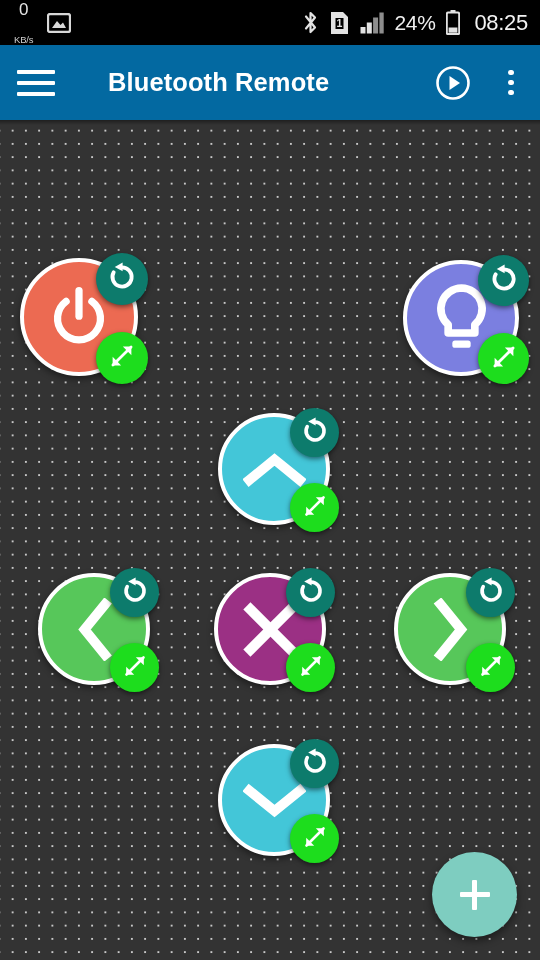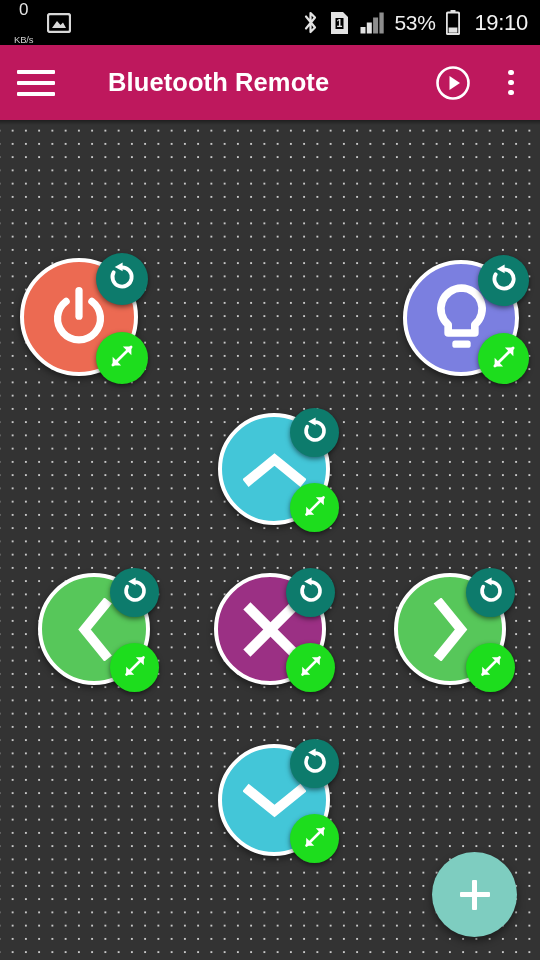--- a/index.html
+++ b/index.html
@@ -23,21 +23,21 @@
   .netspeed{ display:flex; flex-direction:column; align-items:center; line-height:1; }
   .netspeed .num{ font-size:17px; color:#e6e6e6; letter-spacing:-.2px; }
   .netspeed .unit{ font-size:9.5px; color:#d0d0d0; margin-top:17px; letter-spacing:-.2px; }
   .sb-ico{ display:flex; align-items:center; justify-content:center; }
   .batt-pct{ font-size:21px; color:#efefef; letter-spacing:-.4px; }
   .clock{ font-size:22px; color:#f2f2f2; letter-spacing:-.3px; margin-left:3px; }
 
   
   #app-bar{
     position:absolute; left:0; top:45px; width:540px; height:75px;
-    background:#be185d;
+    background:#0369a1;
     display:flex; align-items:center;
   }
   #menu-btn{ width:72px; height:75px; display:flex; align-items:center; justify-content:center; }
   .hamb{ width:38px; display:flex; flex-direction:column; gap:7px; }
   .hamb i{ display:block; height:4px; background:#fff; border-radius:1px; }
   #app-title{
     flex:1; color:#fff; font-size:25.5px; font-weight:bold;
     letter-spacing:.1px; margin-left:36px;
   }
   .bar-act{ width:58px; height:75px; display:flex; align-items:center; justify-content:center; }
@@ -120,29 +120,29 @@
       </svg>
     </span>
     <span class="sb-ico">
       <svg width="24" height="22" viewBox="0 0 24 22">
         <rect x="0.5" y="15" width="5" height="6.5" fill="#e2e2e2"></rect>
         <rect x="6.8" y="10.5" width="5" height="11" fill="#e2e2e2"></rect>
         <rect x="13.1" y="5.5" width="5" height="16" fill="#8d8d8d"></rect>
         <rect x="19.4" y="0.5" width="4.3" height="21" fill="#8d8d8d"></rect>
       </svg>
     </span>
-    <span class="batt-pct">53%</span>
+    <span class="batt-pct">24%</span>
     <span class="sb-ico">
       <svg width="14" height="25" viewBox="0 0 14 25">
         <rect x="4.5" y="0" width="5" height="2.6" fill="#e2e2e2"></rect>
         <rect x="0.8" y="2.6" width="12.4" height="21.5" rx="1.4" fill="none" stroke="#e2e2e2" stroke-width="2"></rect>
         <rect x="2.6" y="17.5" width="8.8" height="5.2" fill="#e2e2e2"></rect>
       </svg>
     </span>
-    <span class="clock">19:10</span>
+    <span class="clock">08:25</span>
   </div>
 </div>
 
 <div id="app-bar">
   <div id="menu-btn">
     <span class="hamb">
         <i></i>
         <i></i>
         <i></i>
       </span>

